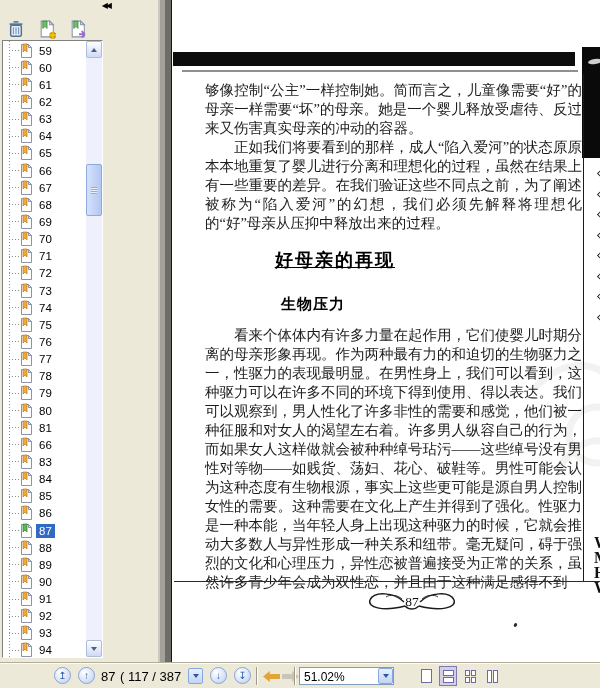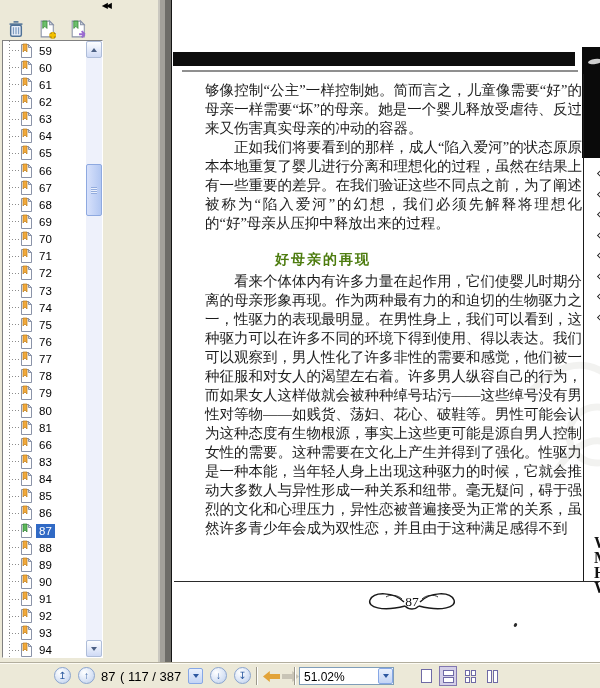--- a/index.html
+++ b/index.html
@@ -51,22 +51,22 @@
   .black-blob i { position:absolute; background:#cfcfcf; border-radius:50%; }
   .blob-s1 { left:6px; top:12px; width:14px; height:5px; transform:rotate(-8deg); }
   .blob-s2 { left:28px; top:64px; width:8px; height:16px; transform:rotate(20deg); background:#e4e4e4; }
   .blob-s3 { left:40px; top:20px; width:3px; height:10px; transform:rotate(30deg); }
 
   .text-col { position:absolute; left:33px; top:81px; width:377px; color:#1c1c1c;
               font-family:"Liberation Serif", serif; font-size:14.5px; line-height:19px;
               text-align:justify; text-justify:inter-ideograph; }
   .text-col p { margin:0; }
   .indent { text-indent:2em; }
-  .doc-h1 { font-size:14px; font-weight:bold; color:#4d7c0f; letter-spacing:2px;
-            margin:15px 0 0 70px; line-height:24px; }
+  .doc-h1 { font-size:18px; font-weight:bold; color:#000000; letter-spacing:2px;
+            margin:15px 0 0 70px; line-height:24px;text-decoration:underline; }
   .doc-h2 { font-size:15px; font-weight:bold; color:#000; letter-spacing:1px;
             margin:23px 0 13px 76px; line-height:18px; }
 
   .margin-vrule { position:absolute; left:411px; top:74px; height:507px; width:0; border-left:1.5px solid #1a1a1a; }
   .diamonds { position:absolute; left:423px; top:166px; width:24px; }
   .diamond { width:15px; height:15px; border:1.2px solid #222; transform:rotate(45deg);
              margin:0 auto 5.5px auto; display:flex; align-items:center; justify-content:center; }
   .diamond span { transform:rotate(-45deg); font-size:9.5px; color:#111; font-family:"Liberation Serif", serif; line-height:1; }
   .en-title { position:absolute; left:422px; top:535px; width:58px;
               font-family:"Liberation Serif", serif; font-weight:bold; font-size:16px; line-height:15px; color:#111; }
@@ -500,20 +500,21 @@
           <path d="M30 220 C 70 180, 110 190, 125 240"></path>
           <path d="M55 300 C 85 255, 120 265, 130 310"></path>
           <circle cx="95" cy="265" r="28"></circle>
         </g>
       </svg>
 
       <div class="text-col">
         <p>够像控制“公主”一样控制她。简而言之，儿童像需要“好”的母亲一样需要“坏”的母亲。她是一个婴儿释放受虐待、反过来又伤害真实母亲的冲动的容器。</p>
         <p class="indent">正如我们将要看到的那样，成人“陷入爱河”的状态原原本本地重复了婴儿进行分离和理想化的过程，虽然在结果上有一些重要的差异。在我们验证这些不同点之前，为了阐述被称为“陷入爱河”的幻想，我们必须先解释将理想化的“好”母亲从压抑中释放出来的过程。</p>
         <div class="doc-h1">好母亲的再现</div>
+        <div class="doc-h2">生物压力</div>
         <p class="indent">看来个体体内有许多力量在起作用，它们使婴儿时期分离的母亲形象再现。作为两种最有力的和迫切的生物驱力之一，性驱力的表现最明显。在男性身上，我们可以看到，这种驱力可以在许多不同的环境下得到使用、得以表达。我们可以观察到，男人性化了许多非性的需要和感觉，他们被一种征服和对女人的渴望左右着。许多男人纵容自己的行为，而如果女人这样做就会被种种绰号玷污——这些绰号没有男性对等物——如贱货、荡妇、花心、破鞋等。男性可能会认为这种态度有生物根源，事实上这些更可能是源自男人控制女性的需要。这种需要在文化上产生并得到了强化。性驱力是一种本能，当年轻人身上出现这种驱力的时候，它就会推动大多数人与异性形成一种关系和纽带。毫无疑问，碍于强烈的文化和心理压力，异性恋被普遍接受为正常的关系，虽然许多青少年会成为双性恋，并且由于这种满足感得不到</p>
       </div>
 
       <div class="margin-vrule"></div>
       <div class="diamonds" id="diamond-list">
           <div class="diamond">
             <span>男</span>
           </div>
           <div class="diamond">
             <span>人</span>

